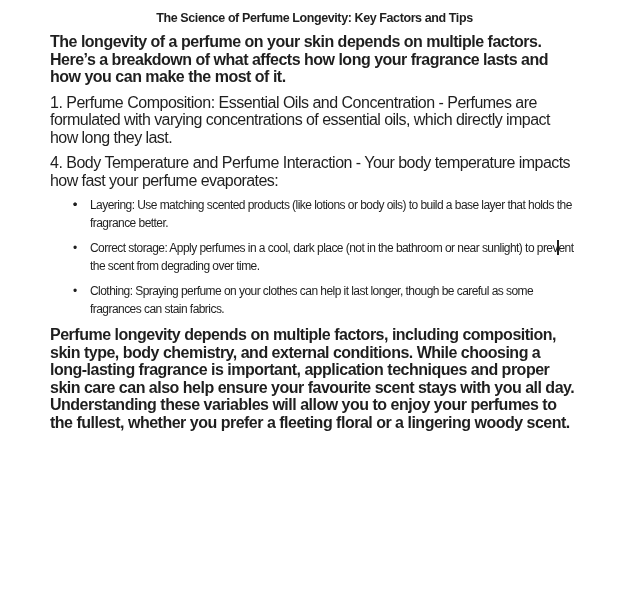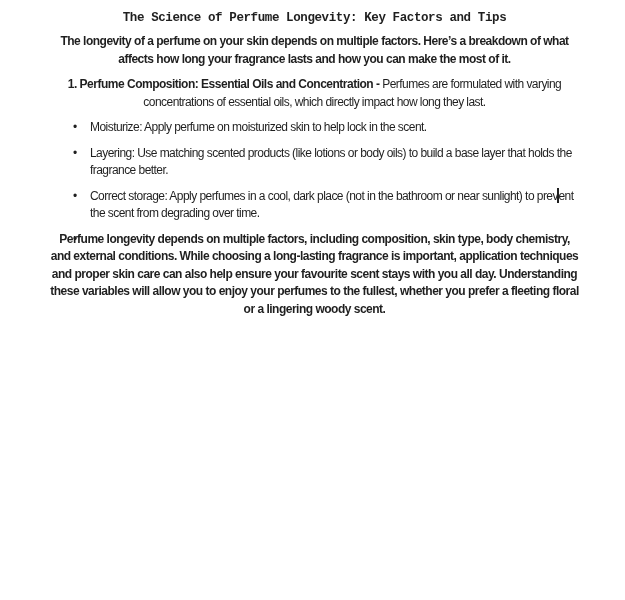--- a/index.html
+++ b/index.html
@@ -21,36 +21,34 @@
     padding: 9px 46px 10px 50px;
     background: #ffffff;
   }
   .title {
     margin: 0 0 6px 0;
     text-align: center;
     font-size: 12.5px;
     font-weight: 700;
     line-height: 18px;
     letter-spacing: -0.4px;
-    font-family: Liberation Mono, monospace;
   }
   p {
     margin: 0 0 8px 0;
-    font-size: 12px;
+    font-size: 16px;
     line-height: 17.5px;
     letter-spacing: -0.55px;
     font-weight: 400;
-    text-align: center;
   }
   p.bold {
     font-weight: 700;
     letter-spacing: -0.5px;
   }
   .run-bold {
-    font-weight: 700;
+    font-weight: 400;
     letter-spacing: -0.5px;
   }
   ul.tips {
     margin: 0 0 8px 0;
     padding: 0 0 0 40px;
     list-style: none;
   }
   ul.tips li {
     position: relative;
     margin: 0 0 8px 0;
@@ -80,26 +78,27 @@
 <div class="doc">
 
   <p class="title">The Science of Perfume Longevity: Key Factors and Tips</p>
 
   <p class="bold">The longevity of a perfume on your skin depends on multiple factors. Here’s a breakdown of what affects how long your fragrance lasts and how you can make the most of it.</p>
 
   <p><b class="run-bold">1. Perfume Composition: Essential Oils and Concentration -</b><span> Perfumes are formulated with varying concentrations of essential oils, which directly impact how long they last.</span></p>
 
 
 
+  <p><b class="run-bold">4. Body Temperature and Perfume Interaction</b><span> - Your body temperature impacts how fast your perfume evaporates:</span></p>
 
 
 
 
   <ul class="tips">
-    <li><span class="bullet-dot">•</span><span>Moisturize: Apply perfume on moisturized skin to help lock in the scent.</span></li>
+    <li><span class="bullet-dot">•</span></li>
     <li><span class="bullet-dot">•</span><span>Layering: Use matching scented products (like lotions or body oils) to build a base layer that holds the fragrance better.</span></li>
     <li><span class="bullet-dot">•</span><span>Correct storage: Apply perfumes in a cool, dark place (not in the bathroom or near sunlight) to prev</span><span class="caret"></span><span>ent the scent from degrading over time.</span></li>
-    <li><span class="bullet-dot">•</span></li>
+    <li><span class="bullet-dot">•</span><span>Clothing: Spraying perfume on your clothes can help it last longer, though be careful as some fragrances can stain fabrics.</span></li>
   </ul>
 
   <p class="bold">Perfume longevity depends on multiple factors, including composition, skin type, body chemistry, and external conditions. While choosing a long-lasting fragrance is important, application techniques and proper skin care can also help ensure your favourite scent stays with you all day. Understanding these variables will allow you to enjoy your perfumes to the fullest, whether you prefer a fleeting floral or a lingering woody scent.</p>
 
 </div>
 
 </body></html>

